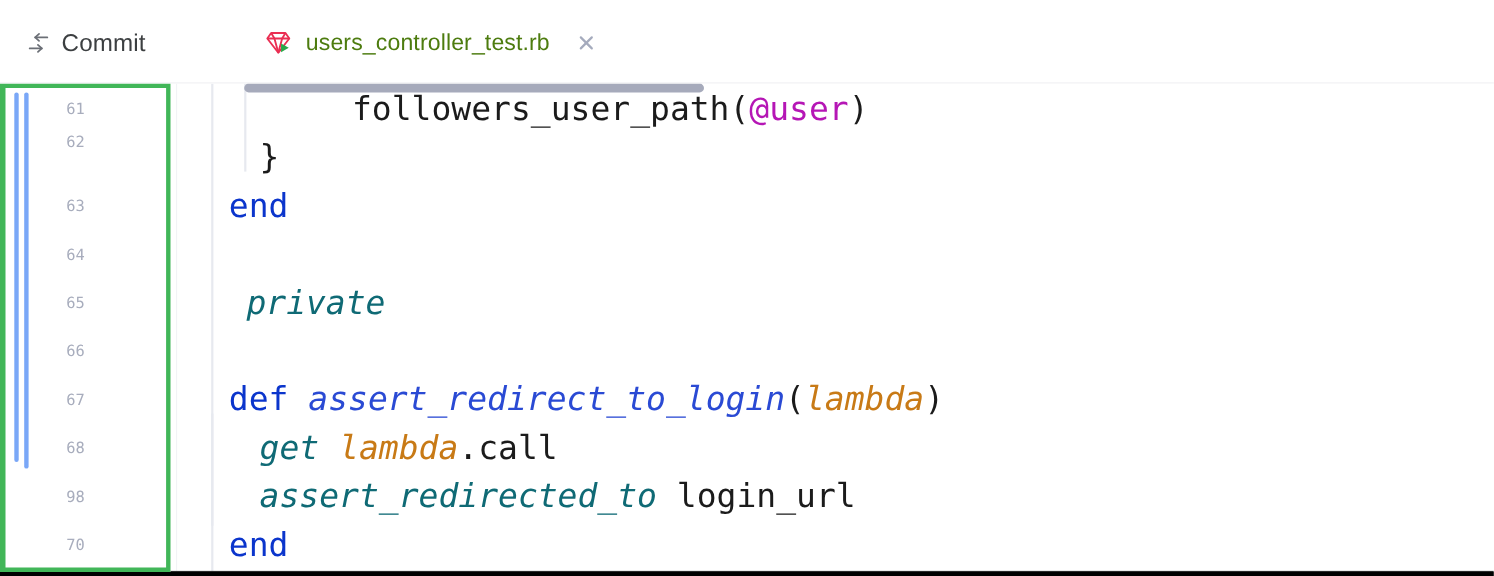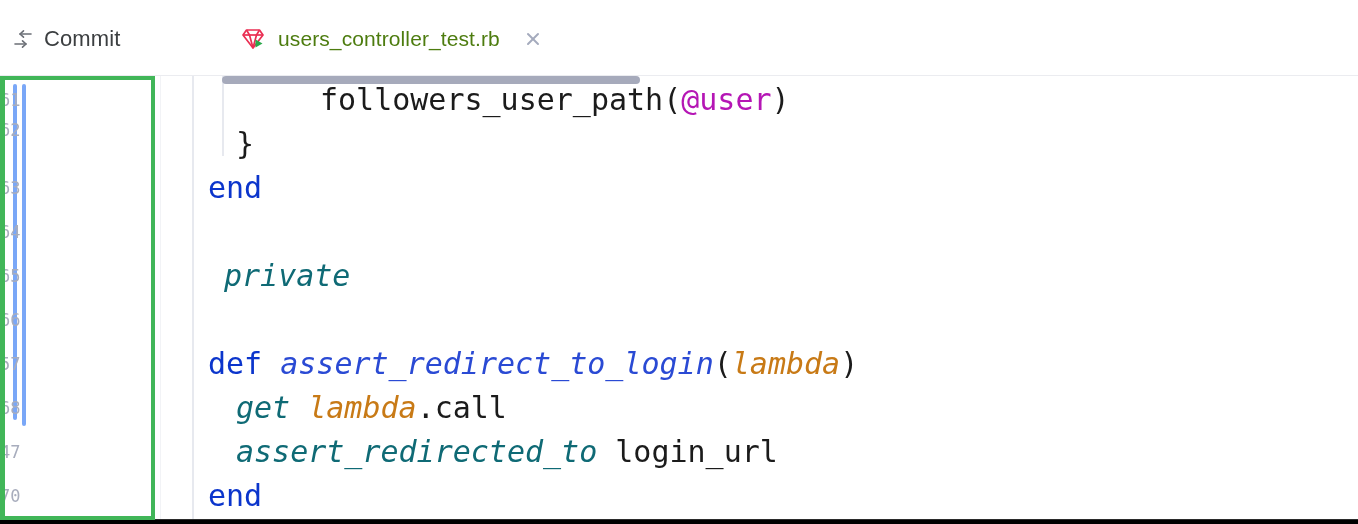--- a/index.html
+++ b/index.html
@@ -29,21 +29,21 @@
   .header-divider {
     position: absolute;
     left: 0; top: 75px;
     width: 1358px;
     height: 1px;
     background: #ebecf0;
   }
 
   .commit-btn {
     position: absolute;
-    left: 12px; top: 22px;
+    left: 24px; top: 22px;
     height: 34px;
     display: flex;
     align-items: center;
     gap: 10px;
     cursor: default;
   }
   .commit-icon { width: 22px; height: 22px; display: block; }
   .commit-label {
     font-size: 22px;
     color: #3c3f41;
@@ -117,23 +117,23 @@
 
   .linenums {
     position: absolute;
     left: 0; top: 0;
     width: 77px;
   }
   .lnum {
     position: absolute;
     right: 0;
     width: 77px;
-    text-align: left;
+    text-align: right;
     font-family: "DejaVu Sans Mono", monospace;
-    font-size: 17px;
+    font-size: 14px;
     color: #a8adbd;
     line-height: 44px;
     height: 44px;
     margin-left: 24px;
   }
 
   .gutter-sep {
     position: absolute;
     left: 160px; top: 0;
     width: 1px; height: 444px;
@@ -248,23 +248,23 @@
   <div class="gutter">
     <div class="fold-line a"></div>
     <div class="fold-line b"></div>
     <div class="linenums" id="linenums">
         <div class="lnum" style="top: 2px;">61</div>
         <div class="lnum" style="top: 32px;">62</div>
         <div class="lnum" style="top: 90px;">63</div>
         <div class="lnum" style="top: 134px;">64</div>
         <div class="lnum" style="top: 178px;">65</div>
         <div class="lnum" style="top: 222px;">66</div>
-        <div class="lnum" style="top: 266px;">57</div>
+        <div class="lnum" style="top: 266px;">67</div>
         <div class="lnum" style="top: 310px;">68</div>
-        <div class="lnum" style="top: 354px;">47</div>
+        <div class="lnum" style="top: 354px;">98</div>
         <div class="lnum" style="top: 398px;">70</div>
       </div>
   </div>
 
   <div class="gutter-highlight"></div>
   <div class="gutter-sep"></div>
 
   <div class="code">
     <div class="indent-guide ig1"></div>
     <div class="indent-guide ig2"></div>

